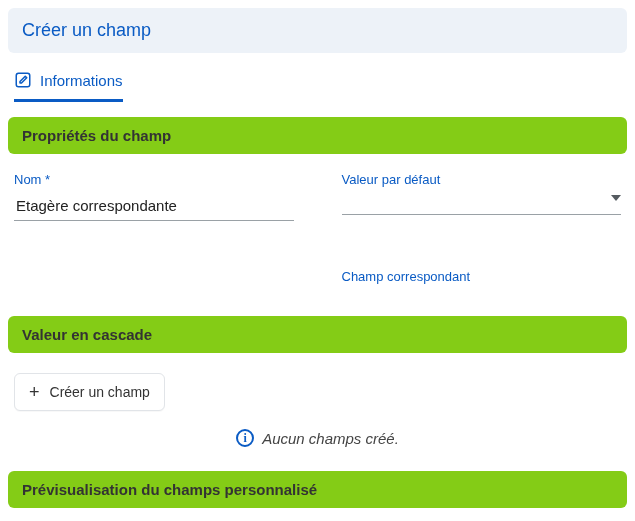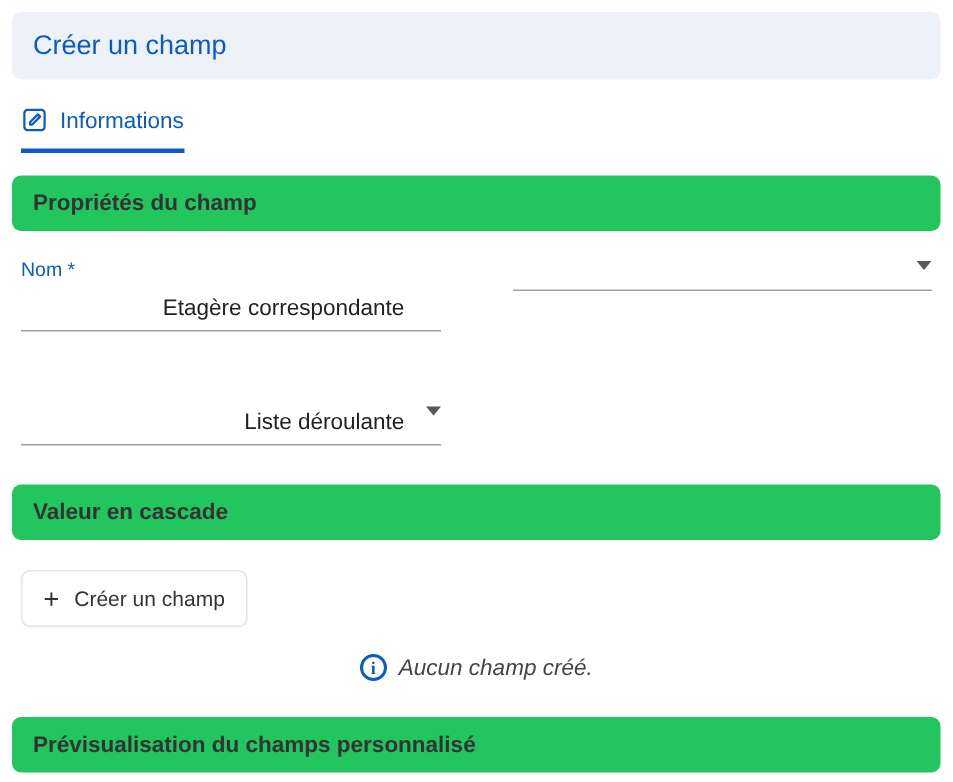--- a/index.html
+++ b/index.html
@@ -7,21 +7,21 @@
     margin: 0;
     padding: 8px 8px 0 8px;
     font-family: -apple-system, BlinkMacSystemFont, "Segoe UI", Helvetica, Arial, sans-serif;
     font-size: 14px;
     color: #222;
     background: #fff;
     width: 635px;
   }
 
   .section-header {
-    background: #22c55e;
+    background: #84cc16;
     border-radius: 6px;
     padding: 10px 14px;
     margin-bottom: 8px;
   }
   .page-title {
     background: #edf2f8;
     border-radius: 6px;
     padding: 12px 14px;
     margin-bottom: 10px;
   }
@@ -73,21 +73,20 @@
     font-size: 13px;
     margin-bottom: 6px;
   }
   .field-control {
     position: relative;
     border-bottom: 1px solid #9aa1a6;
     padding: 4px 24px 6px 2px;
     font-size: 15px;
     min-height: 22px;
     color: #222;
-    text-align: right;
   }
   .field-control.focused {
     border-bottom: 2px solid #0a5bc4;
   }
   .field-adorn {
     position: absolute;
     right: 0;
     top: 2px;
     display: flex;
     align-items: center;
@@ -187,55 +186,51 @@
 <div class="form-grid">
 
   <div class="form-field">
     <div class="field-label">Nom *</div>
     <div class="field-control">
       <span>Etagère correspondante</span>
     </div>
   </div>
 
   <div class="form-field">
+    <div class="field-label">Valeur par défaut</div>
     <div class="field-control">
       <span></span>
       <span class="field-adorn">
         <span class="caret-down"></span>
       </span>
     </div>
   </div>
 
   <div class="form-field">
-    <div class="field-control">
-      <span>Liste déroulante</span>
-      <span class="field-adorn">
-        <span class="caret-down"></span>
-      </span>
-    </div>
-  </div>
-
-  <div class="form-field">
+  </div>
+
+  <div class="form-field">
+    <div class="field-label">Champ correspondant</div>
   </div>
 
 </div>
 
 <div class="section-header">
   <span>Valeur en cascade</span>
 </div>
 
 <div class="cascade-area">
   <button class="btn">
     <span class="plus">+</span>
     <span>Créer un champ</span>
   </button>
 
   <div class="empty-row">
     <span class="info-icon">i</span>
-    <span>Aucun champ créé.</span>
+    <span>Aucun champs créé.</span>
   </div>
 </div>
 
 <div class="section-header">
   <span>Prévisualisation du champs personnalisé</span>
 </div>
 
 <div class="preview-area">
   
 </div>

